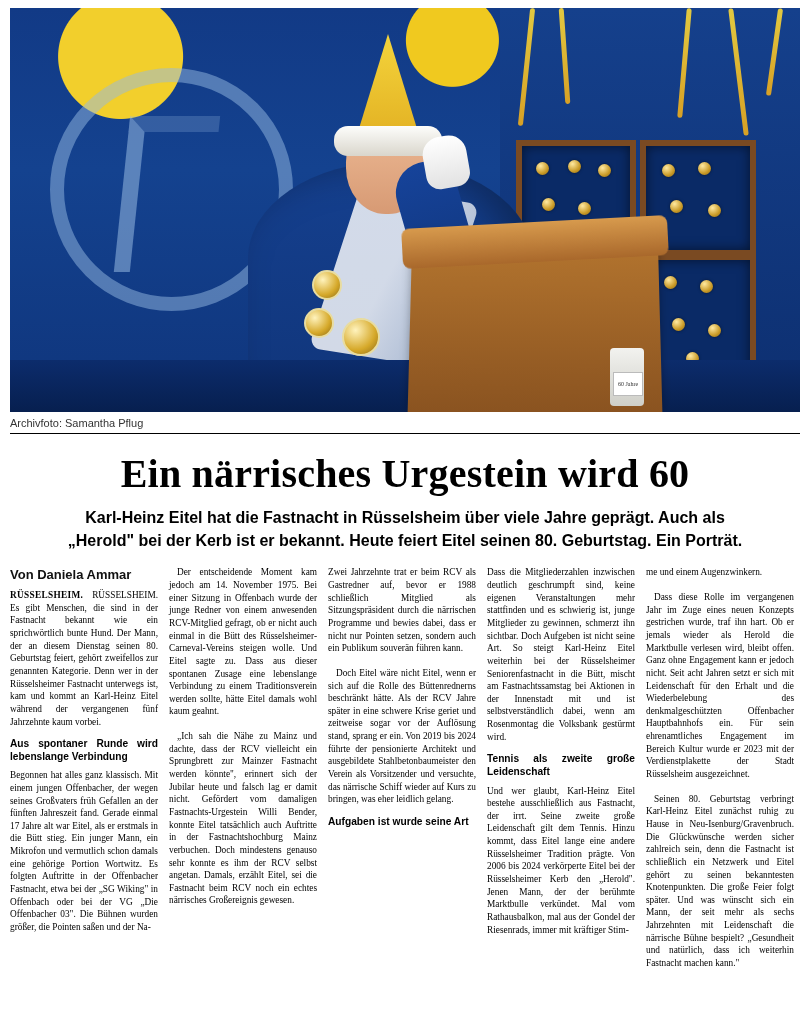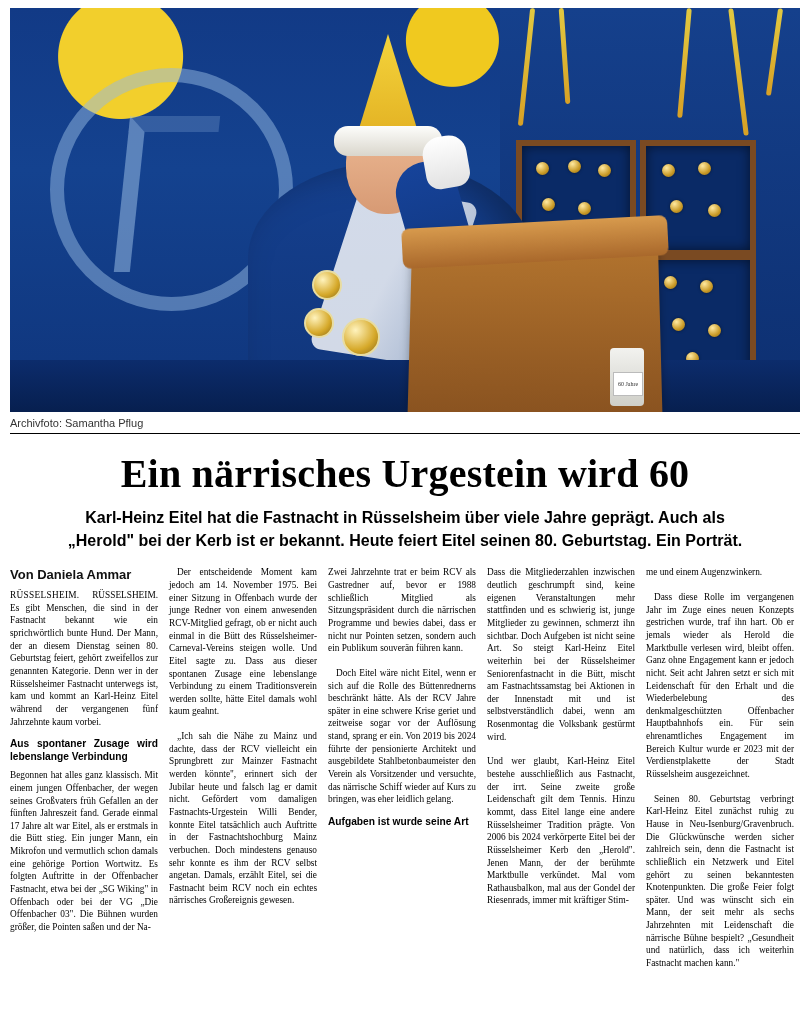--- a/index.html
+++ b/index.html
@@ -265,21 +265,21 @@
   }
   .col p {
     margin: 0 0 0 0;
     text-indent: 8px;
   }
   .col p.first {
     text-indent: 0;
   }
   .col p + p { margin-top: 12px; }
   .dropcaps {
-    font-weight: normal;
+    font-weight: bold;
     letter-spacing: .3px;
   }
   .subhead {
     font-family: "Liberation Sans", sans-serif;
     font-size: 10.2px;
     font-weight: bold;
     line-height: 1.28;
     margin: 9px 0 6px 0;
     color: #000;
   }
@@ -356,37 +356,38 @@
   </div>
 
   <h1 class="headline">Ein närrisches Urgestein wird 60</h1>
   <div class="standfirst">Karl-Heinz Eitel hat die Fastnacht in Rüsselsheim über viele Jahre geprägt. Auch als „Herold" bei der Kerb ist er bekannt. Heute feiert Eitel seinen 80. Geburtstag. Ein Porträt.</div>
 
   <div class="cols">
 
     <div class="col">
       <div class="byline">Von Daniela Ammar</div>
       <p class="first"><span class="dropcaps">RÜSSELSHEIM.</span> <span>RÜSSELSHEIM. Es gibt Menschen, die sind in der Fastnacht bekannt wie ein sprichwörtlich bunte Hund. Der Mann, der an diesem Dienstag seinen 80. Geburtstag feiert, gehört zweifellos zur genannten Kategorie. Denn wer in der Rüsselsheimer Fastnacht unterwegs ist, kam und kommt an Karl-Heinz Eitel während der vergangenen fünf Jahrzehnte kaum vorbei.</span></p>
-      <div class="subhead">Aus spontaner Zusage wird lebenslange Verbindung</div>
+      <div class="subhead">Aus spontaner Runde wird lebenslange Verbindung</div>
       <p class="first">Begonnen hat alles ganz klassisch. Mit einem jungen Offenbacher, der wegen seines Großvaters früh Gefallen an der fünften Jahreszeit fand. Gerade einmal 17 Jahre alt war Eitel, als er erstmals in die Bütt stieg. Ein junger Mann, ein Mikrofon und vermutlich schon damals eine gehörige Portion Wortwitz. Es folgten Auftritte in der Offenbacher Fastnacht, etwa bei der „SG Wiking" in Offenbach oder bei der VG „Die Offenbacher 03". Die Bühnen wurden größer, die Pointen saßen und der Na-</p>
     </div>
 
     <div class="col">
       <p>Der entscheidende Moment kam jedoch am 14. November 1975. Bei einer Sitzung in Offenbach wurde der junge Redner von einem anwesenden RCV-Mitglied gefragt, ob er nicht auch einmal in die Bütt des Rüsselsheimer-Carneval-Vereins steigen wolle. Und Eitel sagte zu. Dass aus dieser spontanen Zusage eine lebenslange Verbindung zu einem Traditionsverein werden sollte, hätte Eitel damals wohl kaum geahnt.</p>
       <p>„Ich sah die Nähe zu Mainz und dachte, dass der RCV vielleicht ein Sprungbrett zur Mainzer Fastnacht werden könnte", erinnert sich der Jubilar heute und falsch lag er damit nicht. Gefördert vom damaligen Fastnachts-Urgestein Willi Bender, konnte Eitel tatsächlich auch Auftritte in der Fastnachtshochburg Mainz verbuchen. Doch mindestens genauso sehr konnte es ihm der RCV selbst angetan. Damals, erzählt Eitel, sei die Fastnacht beim RCV noch ein echtes närrisches Großereignis gewesen.</p>
     </div>
 
     <div class="col">
       <p class="first">Zwei Jahrzehnte trat er beim RCV als Gastredner auf, bevor er 1988 schließlich Mitglied als Sitzungspräsident durch die närrischen Programme und bewies dabei, dass er nicht nur Pointen setzen, sondern auch ein Publikum souverän führen kann.</p>
       <p>Doch Eitel wäre nicht Eitel, wenn er sich auf die Rolle des Büttenrednerns beschränkt hätte. Als der RCV Jahre später in eine schwere Krise geriet und zeitweise sogar vor der Auflösung stand, sprang er ein. Von 2019 bis 2024 führte der pensionierte Architekt und ausgebildete Stahlbetonbaumeister den Verein als Vorsitzender und versuchte, das närrische Schiff wieder auf Kurs zu bringen, was eher leidlich gelang.</p>
       <div class="subhead">Aufgaben ist wurde seine Art</div>
     </div>
 
     <div class="col">
       <p class="first">Dass die Mitgliederzahlen inzwischen deutlich geschrumpft sind, keine eigenen Veranstaltungen mehr stattfinden und es schwierig ist, junge Mitglieder zu gewinnen, schmerzt ihn sichtbar. Doch Aufgeben ist nicht seine Art. So steigt Karl-Heinz Eitel weiterhin bei der Rüsselsheimer Seniorenfastnacht in die Bütt, mischt am Fastnachtssamstag bei Aktionen in der Innenstadt mit und ist selbstverständlich dabei, wenn am Rosenmontag die Volksbank gestürmt wird.</p>
+      <div class="subhead">Tennis als zweite große Leidenschaft</div>
       <p class="first">Und wer glaubt, Karl-Heinz Eitel bestehe ausschließlich aus Fastnacht, der irrt. Seine zweite große Leidenschaft gilt dem Tennis. Hinzu kommt, dass Eitel lange eine andere Rüsselsheimer Tradition prägte. Von 2006 bis 2024 verkörperte Eitel bei der Rüsselsheimer Kerb den „Herold". Jenen Mann, der der berühmte Marktbulle verkündet. Mal vom Rathausbalkon, mal aus der Gondel der Riesenrads, immer mit kräftiger Stim-</p>
     </div>
 
     <div class="col">
       <p class="first">me und einem Augenzwinkern.</p>
       <p>Dass diese Rolle im vergangenen Jahr im Zuge eines neuen Konzepts gestrichen wurde, traf ihn hart. Ob er jemals wieder als Herold die Marktbulle verlesen wird, bleibt offen. Ganz ohne Engagement kann er jedoch nicht. Seit acht Jahren setzt er sich mit Leidenschaft für den Erhalt und die Wiederbelebung des denkmalgeschützten Offenbacher Hauptbahnhofs ein. Für sein ehrenamtliches Engagement im Bereich Kultur wurde er 2023 mit der Verdienstplakette der Stadt Rüsselsheim ausgezeichnet.</p>
       <p>Seinen 80. Geburtstag verbringt Karl-Heinz Eitel zunächst ruhig zu Hause in Neu-Isenburg/Gravenbruch. Die Glückwünsche werden sicher zahlreich sein, denn die Fastnacht ist schließlich ein Netzwerk und Eitel gehört zu seinen bekanntesten Knotenpunkten. Die große Feier folgt später. Und was wünscht sich ein Mann, der seit mehr als sechs Jahrzehnten mit Leidenschaft die närrische Bühne bespielt? „Gesundheit und natürlich, dass ich weiterhin Fastnacht machen kann."</p>
     </div>
 
   </div>

